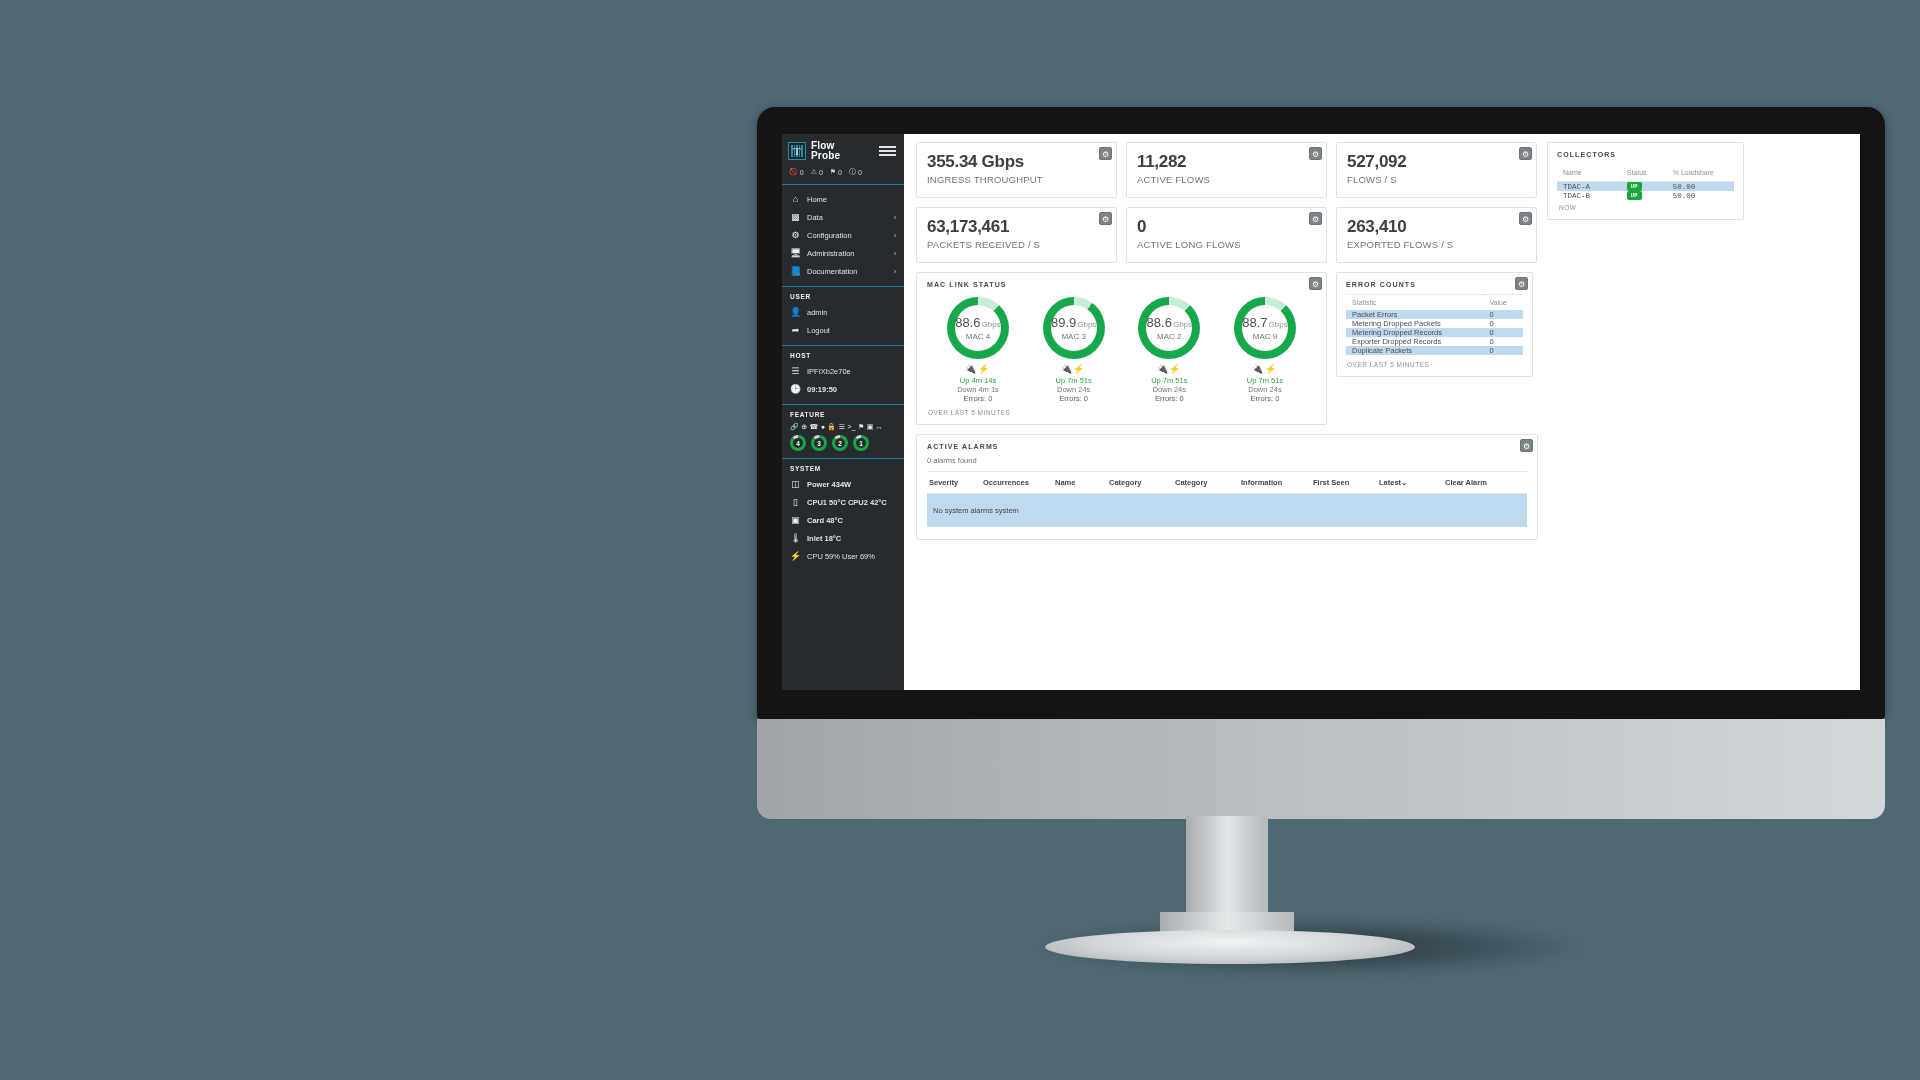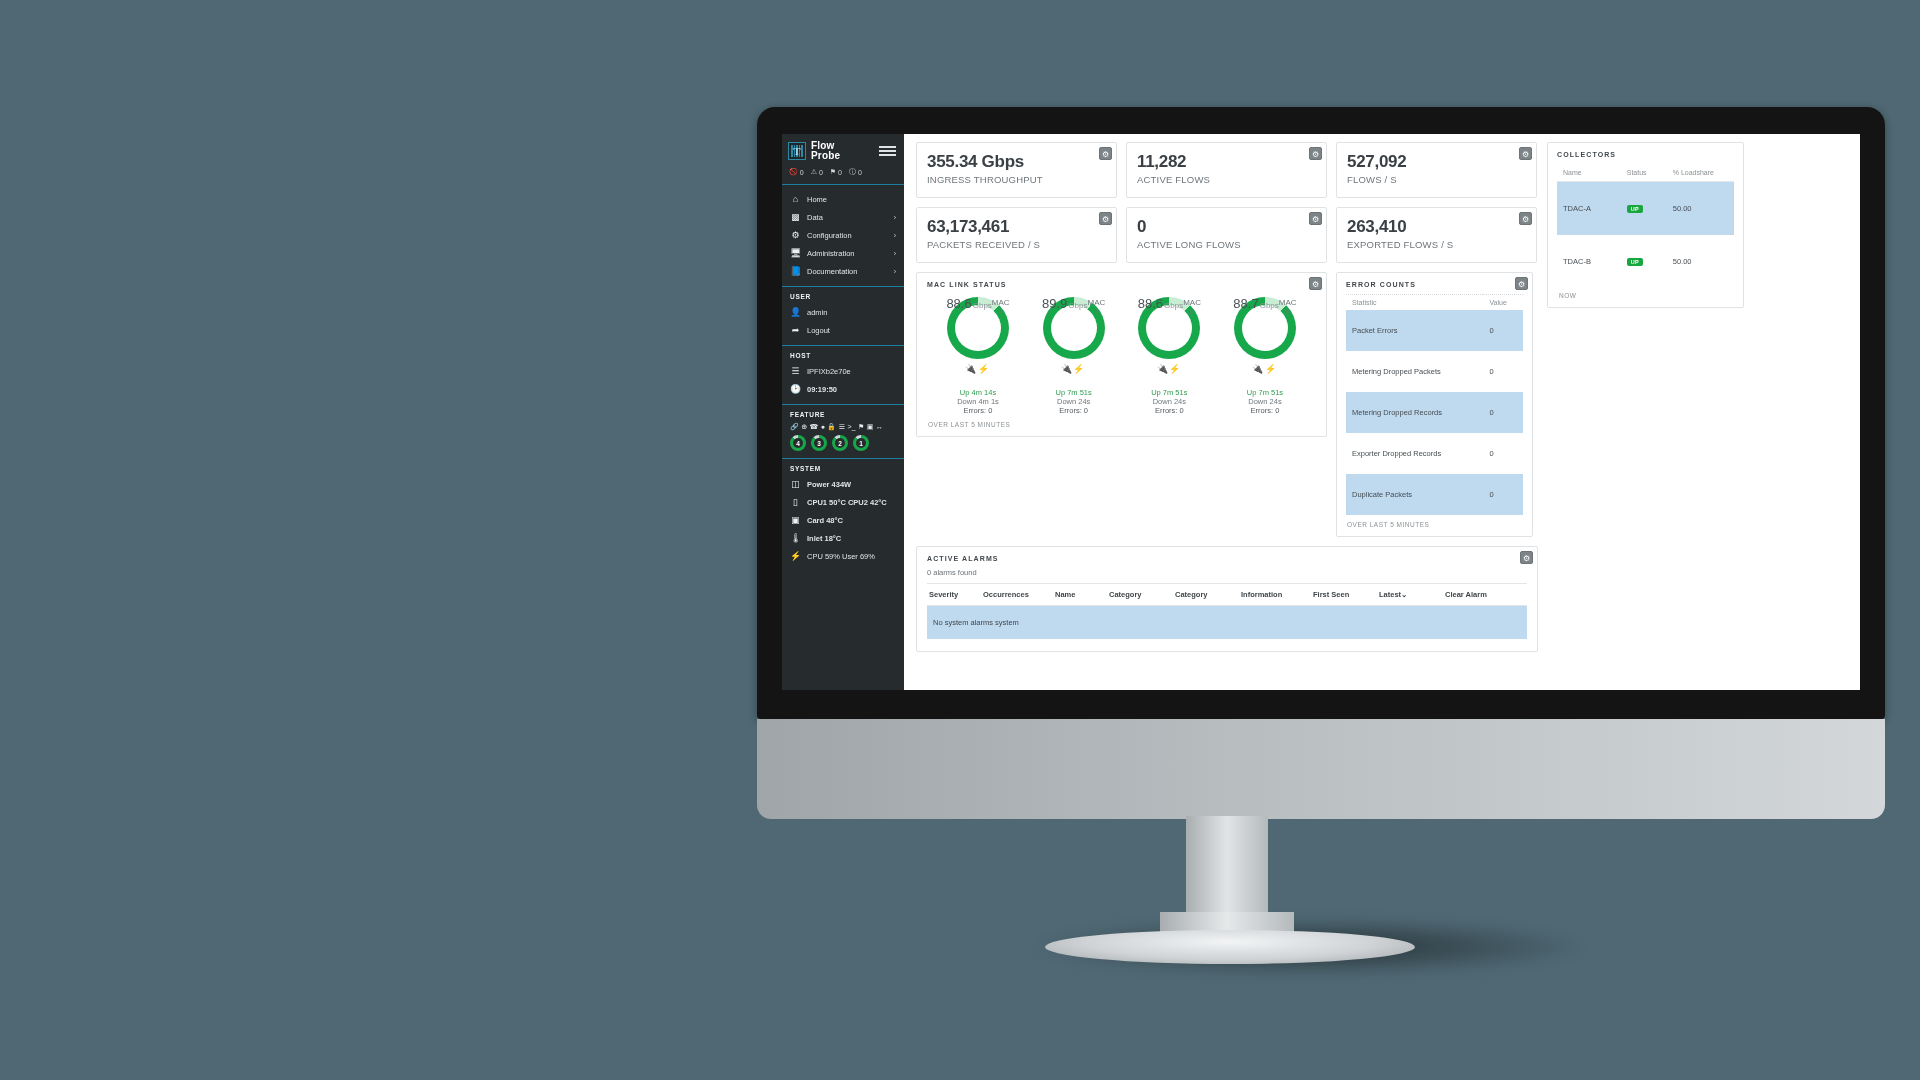--- a/index.html
+++ b/index.html
@@ -111,54 +111,54 @@
 
   .mac-panel { margin-top: 9px; padding: 8px 10px 4px 10px; width: 411px; }
   .panel-head { font-size:7px; font-weight:bold; letter-spacing:1.1px; color:#41474c; }
   .gauges { display:flex; justify-content:space-between; padding: 9px 6px 0 6px; }
   .gauge-cell { width:90px; text-align:center; }
   .donut {
     width:62px; height:62px; border-radius:50%; margin:0 auto; position:relative;
     background: conic-gradient(#c9ecd4 0 12%, #16a84a 12% 100%);
   }
   .donut::after { content:""; position:absolute; inset:8px; border-radius:50%; background:#fff; }
-  .donut .inner { position:absolute; inset:0; z-index:3; display:flex; align-items:flex-start; justify-content:center; }
+  .donut .inner { position:absolute; inset:0; z-index:3; display:flex; flex-direction:column; align-items:center; justify-content:center; }
   .donut .g-val { font-size:13px; color:#4a5155; line-height:13px; }
   .donut .g-val em { font-style:normal; font-size:8px; color:#8b9296; margin-left:1px; }
   .donut .g-name { font-size:8px; color:#6e767b; margin-top:1px; }
   .plugs { margin-top:6px; font-size:9px; letter-spacing:1px; line-height:9px; }
   .plugs .pg { color:#16a84a; }
   .plugs .bolt { color:#e02a22; }
-  .up { font-size:7.5px; color:#2f9e4f; margin-top:14px; }
+  .up { font-size:7.5px; color:#2f9e4f; margin-top:2px; }
   .down { font-size:7.5px; color:#6e767b; }
   .errs { font-size:7.5px; color:#555c60; }
   .foot-note { font-size:6.5px; color:#8b9296; letter-spacing:.5px; padding: 6px 0 4px 1px; }
 
   .err-panel { width:197px; margin-top:9px; padding: 8px 9px 4px 9px; }
   .tbl { width:100%; border-collapse:collapse; margin-top:6px; }
   .tbl th {
     text-align:left; font-size:7px; font-weight:normal; color:#8b9296; padding:4px 6px;
     border-top:1px dotted #d8dcdf;
   }
-  .tbl td { font-size:7.5px; color:#474e52; padding:16px 6px; }
+  .tbl td { font-size:7.5px; color:#474e52; padding:0 6px; }
   .tbl tr.alt td { background:#bfd9ef; }
 
   .alarms-panel { margin-top:9px; padding: 8px 10px 12px 10px; width: 622px; }
   .alarms-count { font-size:7.5px; color:#6c7378; margin-top:6px; }
   .alarm-tbl { width:100%; border-collapse:collapse; margin-top:6px; }
   .alarm-tbl th {
     text-align:left; font-size:7.5px; color:#3f464a; font-weight:bold; padding:6px 2px;
     border-top:1px solid #e2e6e8; border-bottom:1px solid #e2e6e8;
   }
   .alarm-empty { background:#bfd9ef; font-size:7.5px; color:#41474c; padding:12px 6px; }
 
   .coll-panel { padding: 8px 9px 4px 9px; }
   .coll-tbl { width:100%; border-collapse:collapse; margin-top:6px; }
   .coll-tbl th { text-align:left; font-size:7px; font-weight:normal; color:#8b9296; padding:5px 6px; border-bottom:1px solid #e4e8ea; }
-  .coll-tbl td { font-size:7.5px; color:#474e52; padding:22px 6px; }
+  .coll-tbl td { font-size:7.5px; color:#474e52; padding:0 6px;font-family:Liberation Mono, monospace; }
   .coll-tbl tr.sel td { background:#bfd9ef; }
   .badge-up {
     display:inline-block; background:#18a63f; color:#fff; font-size:5.5px; font-weight:bold;
     padding:1px 4px; border-radius:2px; letter-spacing:.3px;
   }
   .nowlbl { font-size:6.5px; color:#8b9296; letter-spacing:.5px; padding: 4px 2px 4px 2px; }
 </style>
 </head>
 <body>
 

